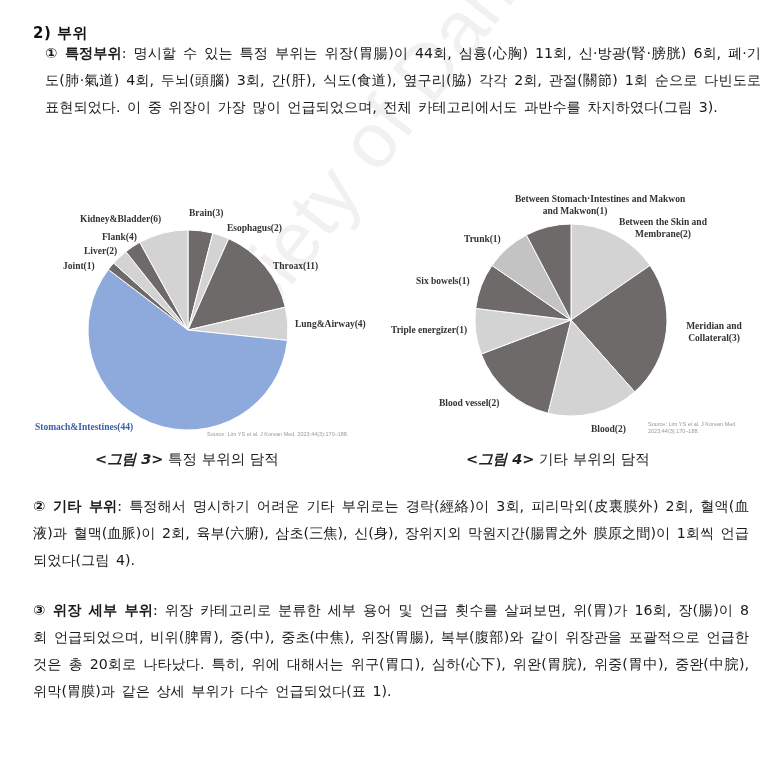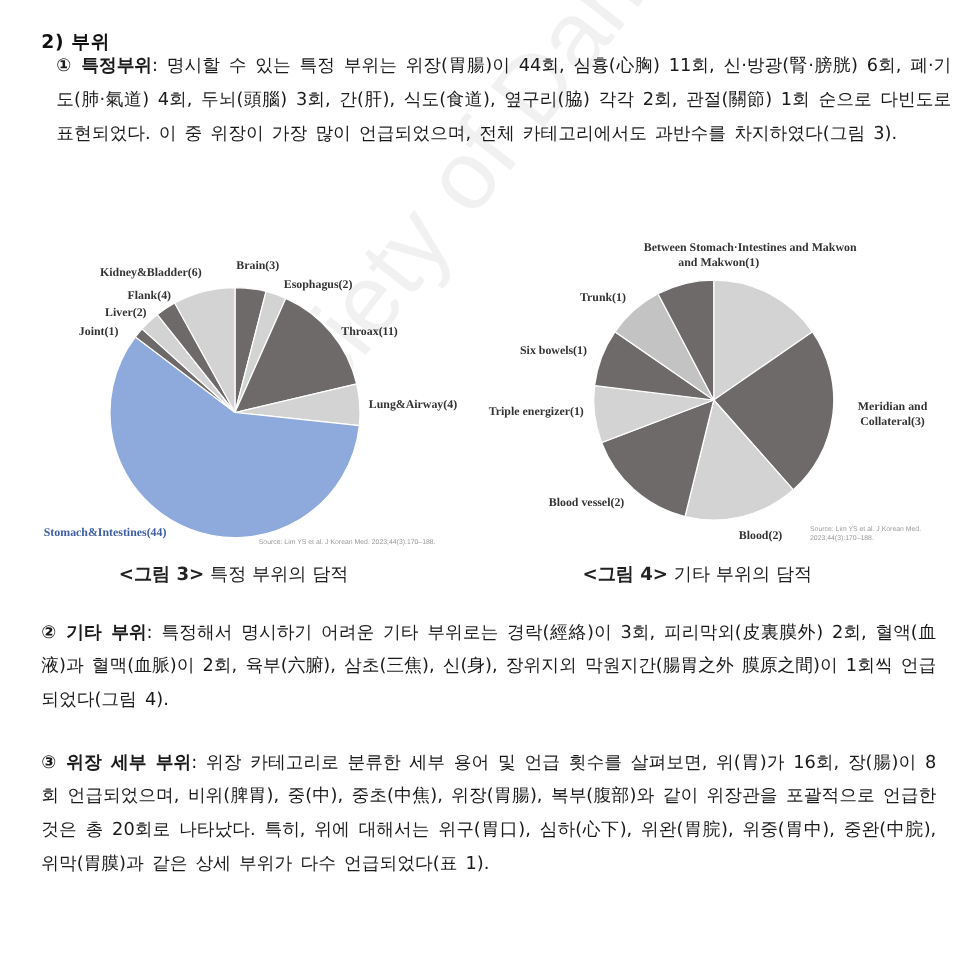--- a/index.html
+++ b/index.html
@@ -19,21 +19,21 @@
   .chart { position: absolute; z-index: 1; }
   #chart1 { left: 20px; top: 195px; width: 360px; height: 250px; }
   #chart2 { left: 385px; top: 185px; width: 395px; height: 260px; }
   .chart svg { position: absolute; left: 0; top: 0; }
   .lbl { position: absolute; font-family: "Liberation Serif", "DejaVu Serif", serif; font-weight: bold;
          font-size: 9.5px; color: #333; white-space: nowrap; line-height: 12px; }
   .lbl.center { text-align: center; }
   .src { position: absolute; font-family: "Liberation Sans", sans-serif; font-size: 5.5px; color: #999;
          white-space: nowrap; line-height: 7px; }
   .caption { position: absolute; top: 450px; font-size: 14.5px; color: #222; white-space: nowrap; }
-  .caption b { font-weight: bold; }
+  .caption b { font-weight: bold; font-style: italic; }
   #cap1 { left: 95px; }
   #cap2 { left: 466px; }
 </style>
 </head>
 <body>
 
 <div class="watermark">Society of Damjeom</div>
 
 <div class="heading">2) 부위</div>
 
@@ -76,20 +76,23 @@
         <path d="M186,135 L163.03,228.21 A96,96 0 0 1 96.24,169.04 Z" fill="#6e6a6a" stroke="#ffffff" stroke-width="1"></path>
         <path d="M186,135 L96.24,169.04 A96,96 0 0 1 90.70,123.43 Z" fill="#d3d3d3" stroke="#ffffff" stroke-width="1"></path>
         <path d="M186,135 L90.70,123.43 A96,96 0 0 1 106.99,80.47 Z" fill="#6e6a6a" stroke="#ffffff" stroke-width="1"></path>
         <path d="M186,135 L106.99,80.47 A96,96 0 0 1 141.39,50.00 Z" fill="#c3c3c3" stroke="#ffffff" stroke-width="1"></path>
         <path d="M186,135 L141.39,50.00 A96,96 0 0 1 186.00,39.00 Z" fill="#6e6a6a" stroke="#ffffff" stroke-width="1"></path>
       </g>
   </svg>
   <div class="lbl center" style="left:106px; top:8px; width:120px;margin-left:24px;">
     <span>Between Stomach·Intestines and Makwon</span><br><span>and Makwon(1)</span>
   </div>
+  <div class="lbl center" style="left:228px; top:31px; width:100px;">
+    <span>Between the Skin and</span><br><span>Membrane(2)</span>
+  </div>
   <div class="lbl" style="left:79px; top:48px;">Trunk(1)</div>
   <div class="lbl" style="left:31px; top:90px;">Six bowels(1)</div>
   <div class="lbl" style="left:6px; top:139px;">Triple energizer(1)</div>
   <div class="lbl center" style="left:294px; top:135px; width:70px;">
     <span>Meridian and</span><br><span>Collateral(3)</span>
   </div>
   <div class="lbl" style="left:54px; top:212px;text-align:center;">Blood vessel(2)</div>
   <div class="lbl" style="left:206px; top:238px;">Blood(2)</div>
   <div class="src" style="left:263px; top:236px;">
     <span>Source: Lim YS et al. J Korean Med.</span><br><span>2023;44(3):170–188.</span>

